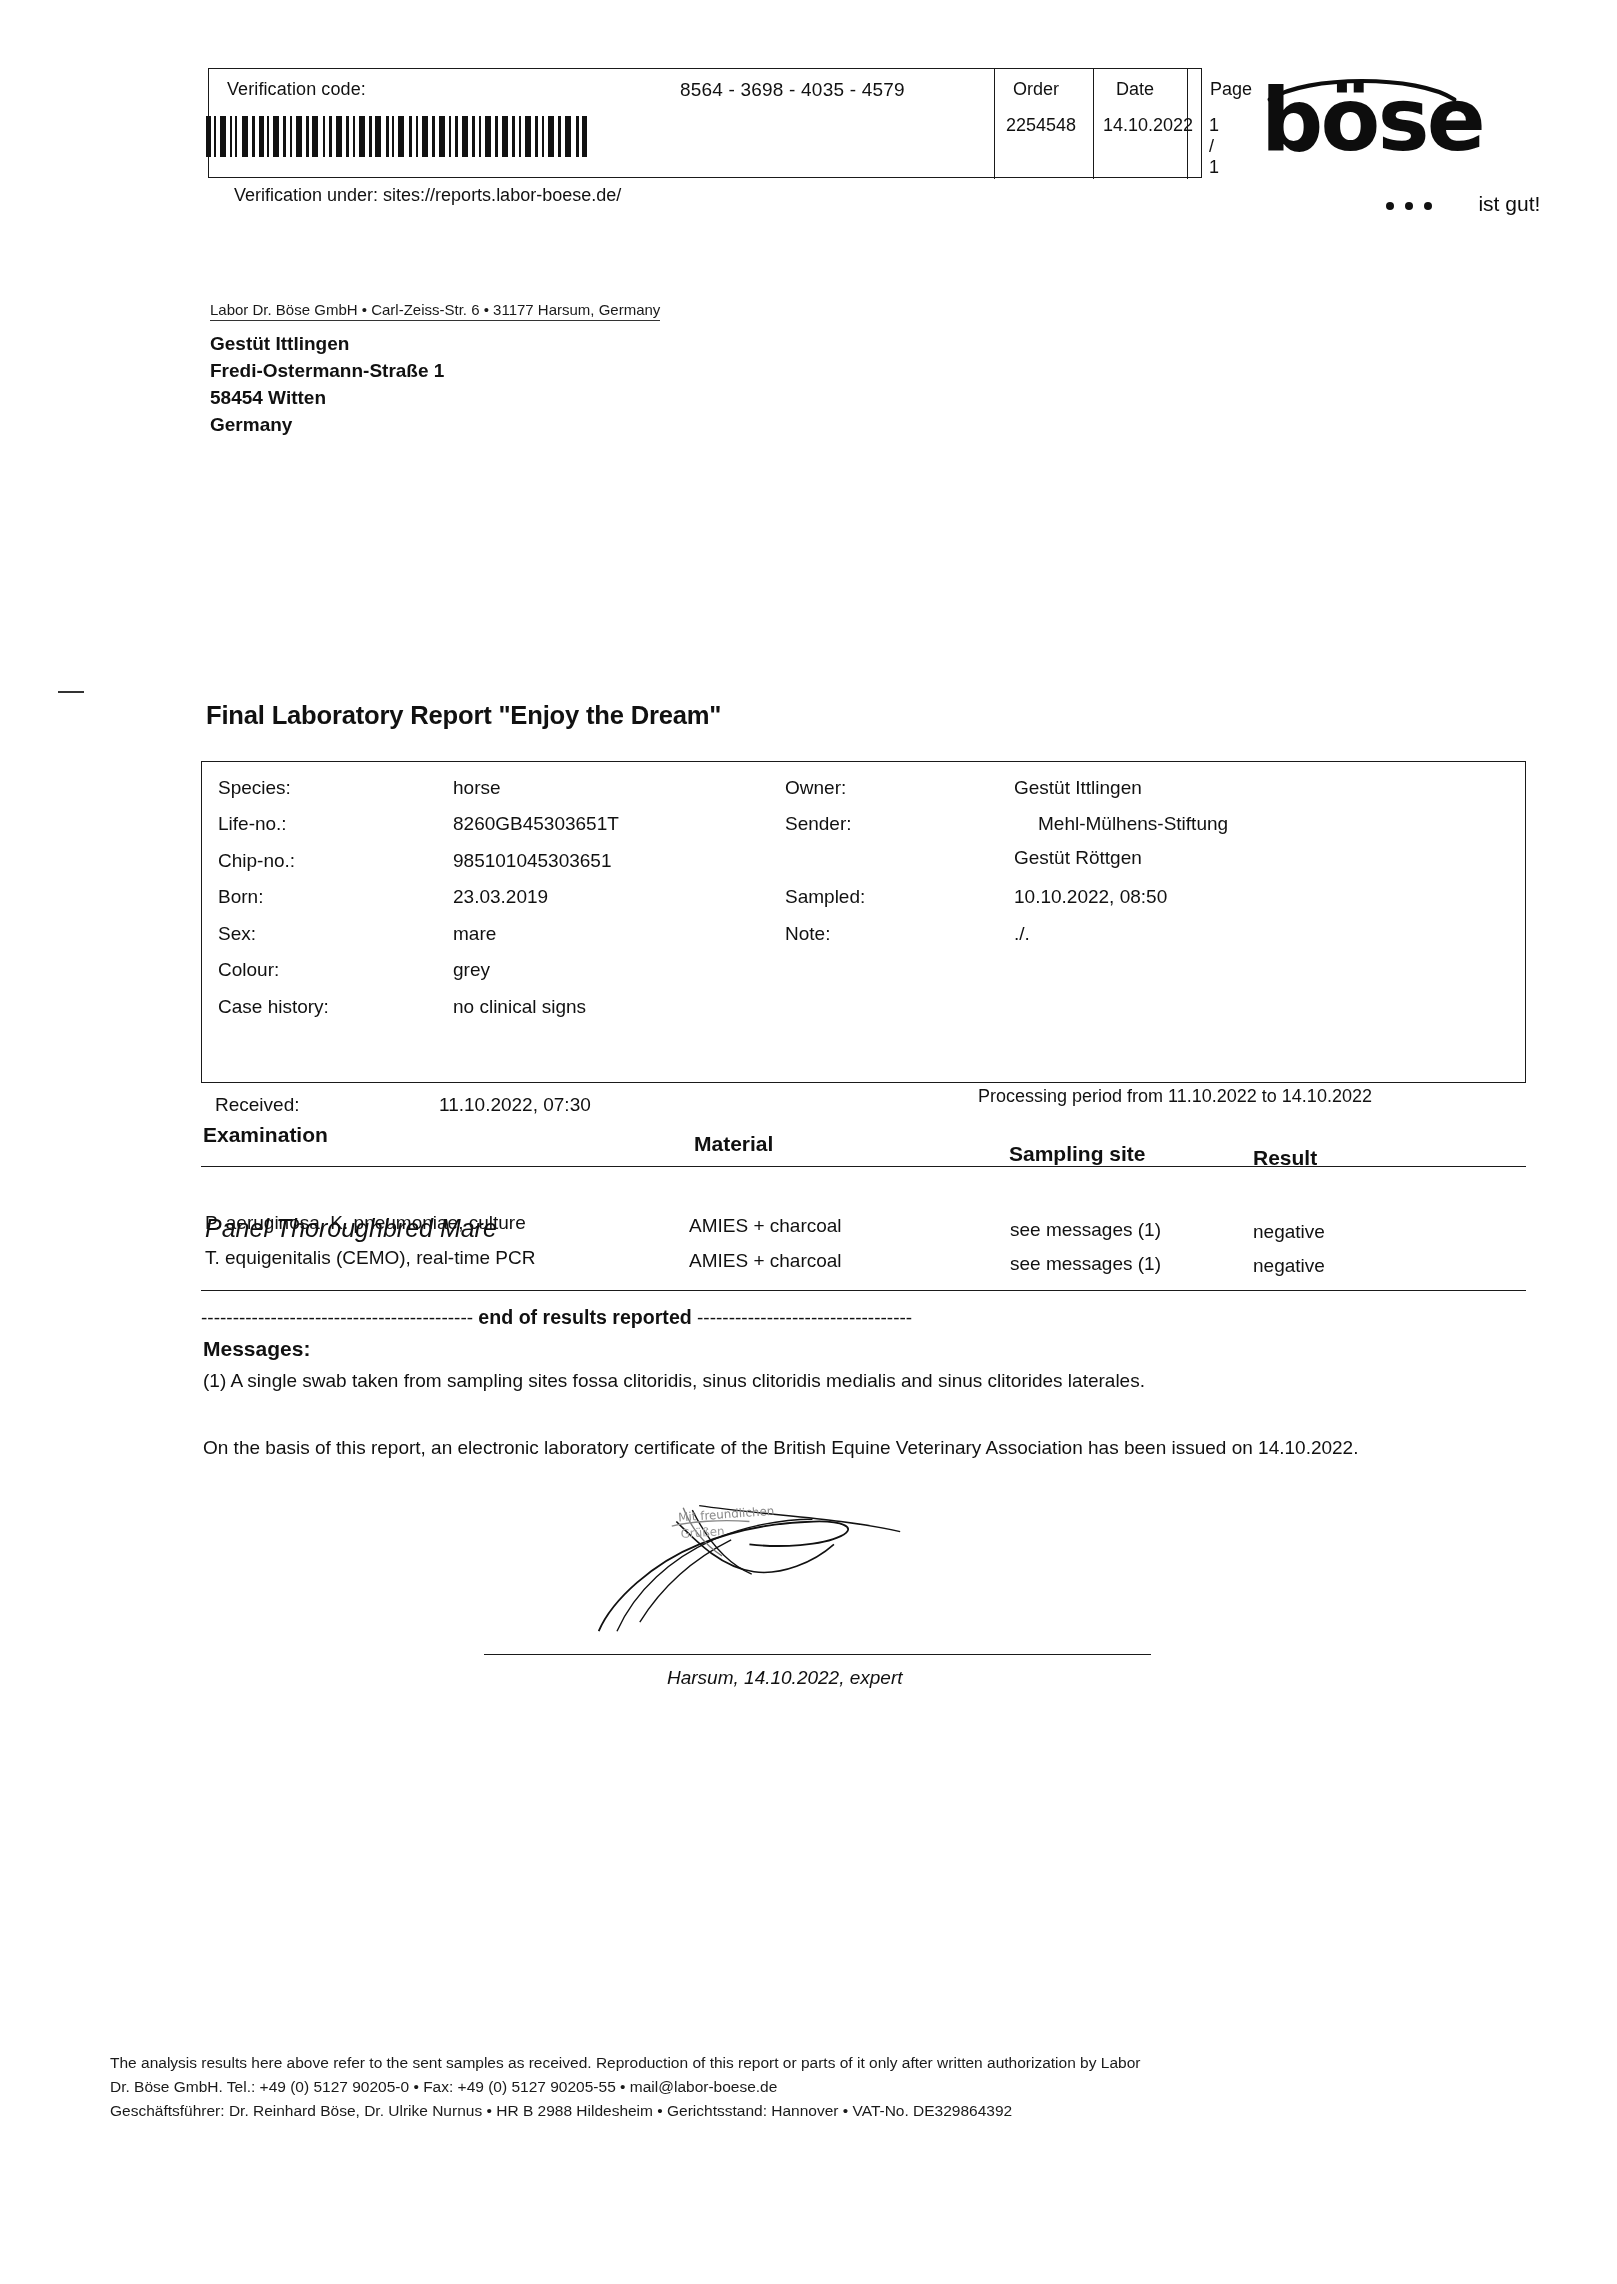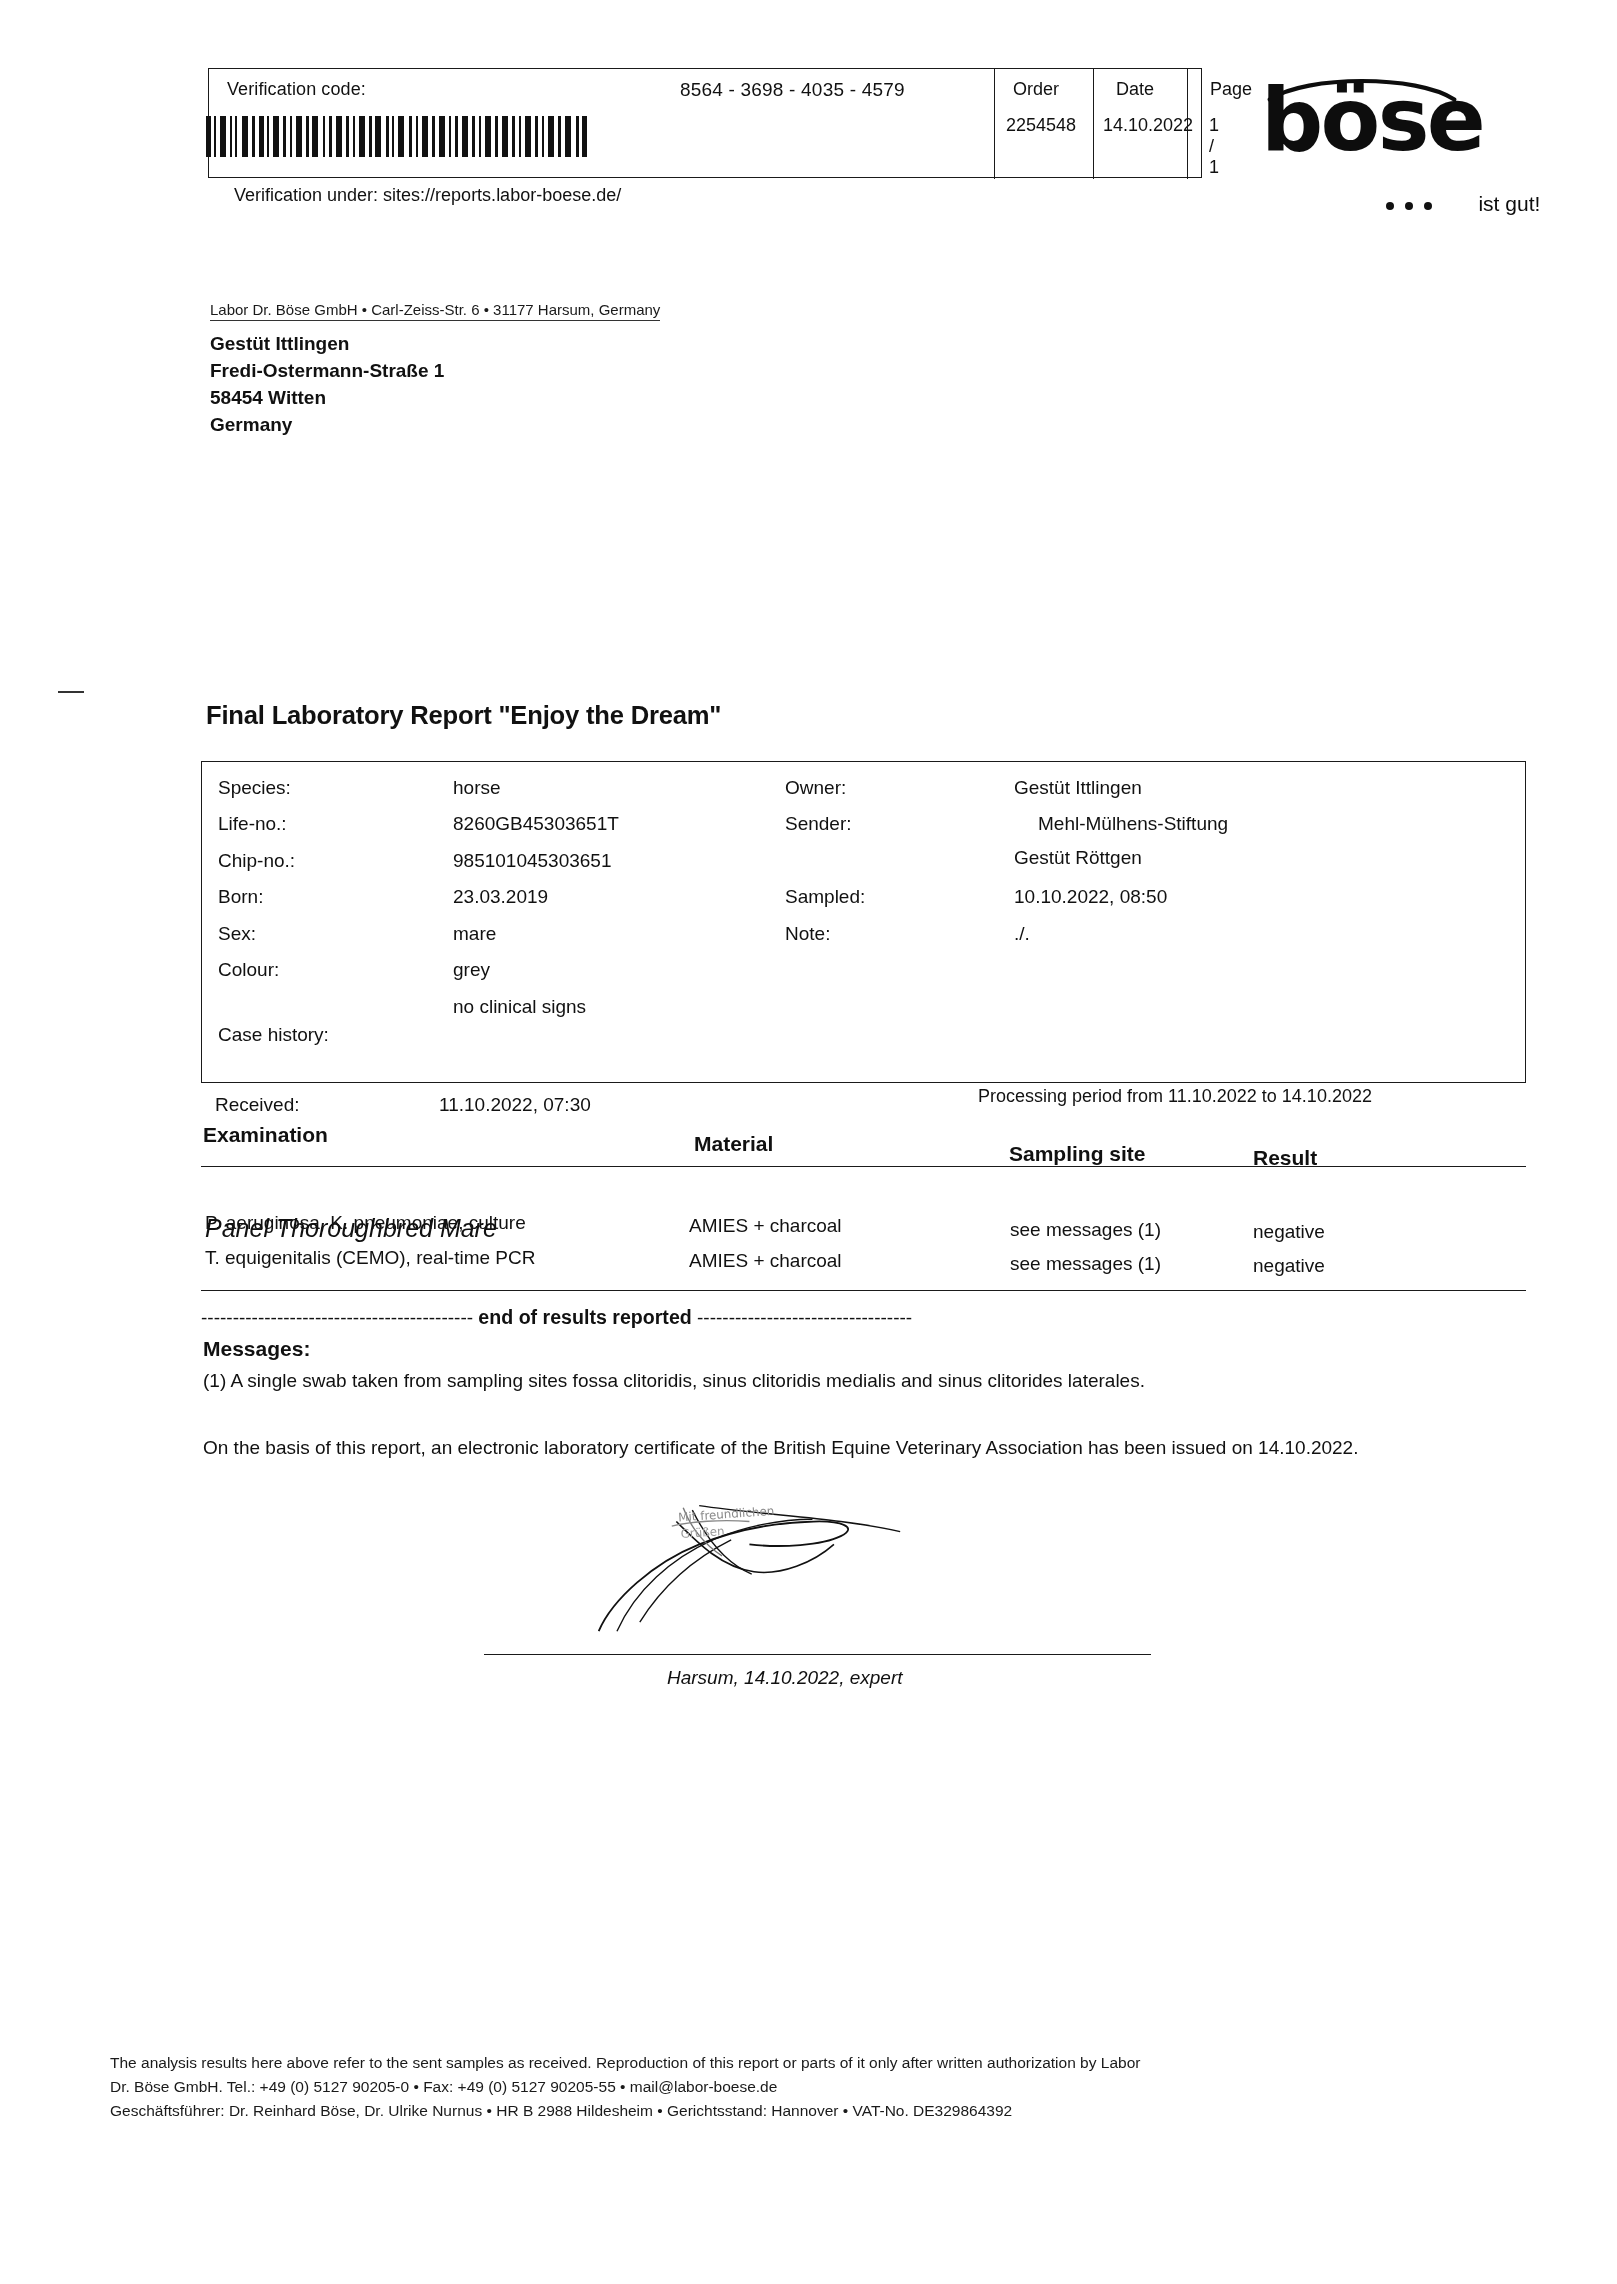--- a/index.html
+++ b/index.html
@@ -409,21 +409,21 @@
 
   <div class="fld-label" style="left:218px; top:886px;">Born:</div>
   <div class="fld-val" style="left:453px; top:886px;">23.03.2019</div>
 
   <div class="fld-label" style="left:218px; top:923px;">Sex:</div>
   <div class="fld-val" style="left:453px; top:923px;">mare</div>
 
   <div class="fld-label" style="left:218px; top:959px;">Colour:</div>
   <div class="fld-val" style="left:453px; top:959px;">grey</div>
 
-  <div class="fld-label" style="left:218px; top:996px;margin-top:28px;">Case history:</div>
+  <div class="fld-label" style="left:218px; top:996px;">Case history:</div>
   <div class="fld-val" style="left:453px; top:996px;">no clinical signs</div>
 
   <div class="fld-label" style="left:785px; top:777px;">Owner:</div>
   <div class="fld-val" style="left:1014px; top:777px;">Gestüt  Ittlingen</div>
 
   <div class="fld-label" style="left:785px; top:813px;">Sender:</div>
   <div class="fld-val" style="left:1014px; top:813px;margin-left:24px;">Mehl-Mülhens-Stiftung</div>
   <div class="fld-val" style="left:1014px; top:847px;">Gestüt Röttgen</div>
 
   <div class="fld-label" style="left:785px; top:886px;">Sampled:</div>

